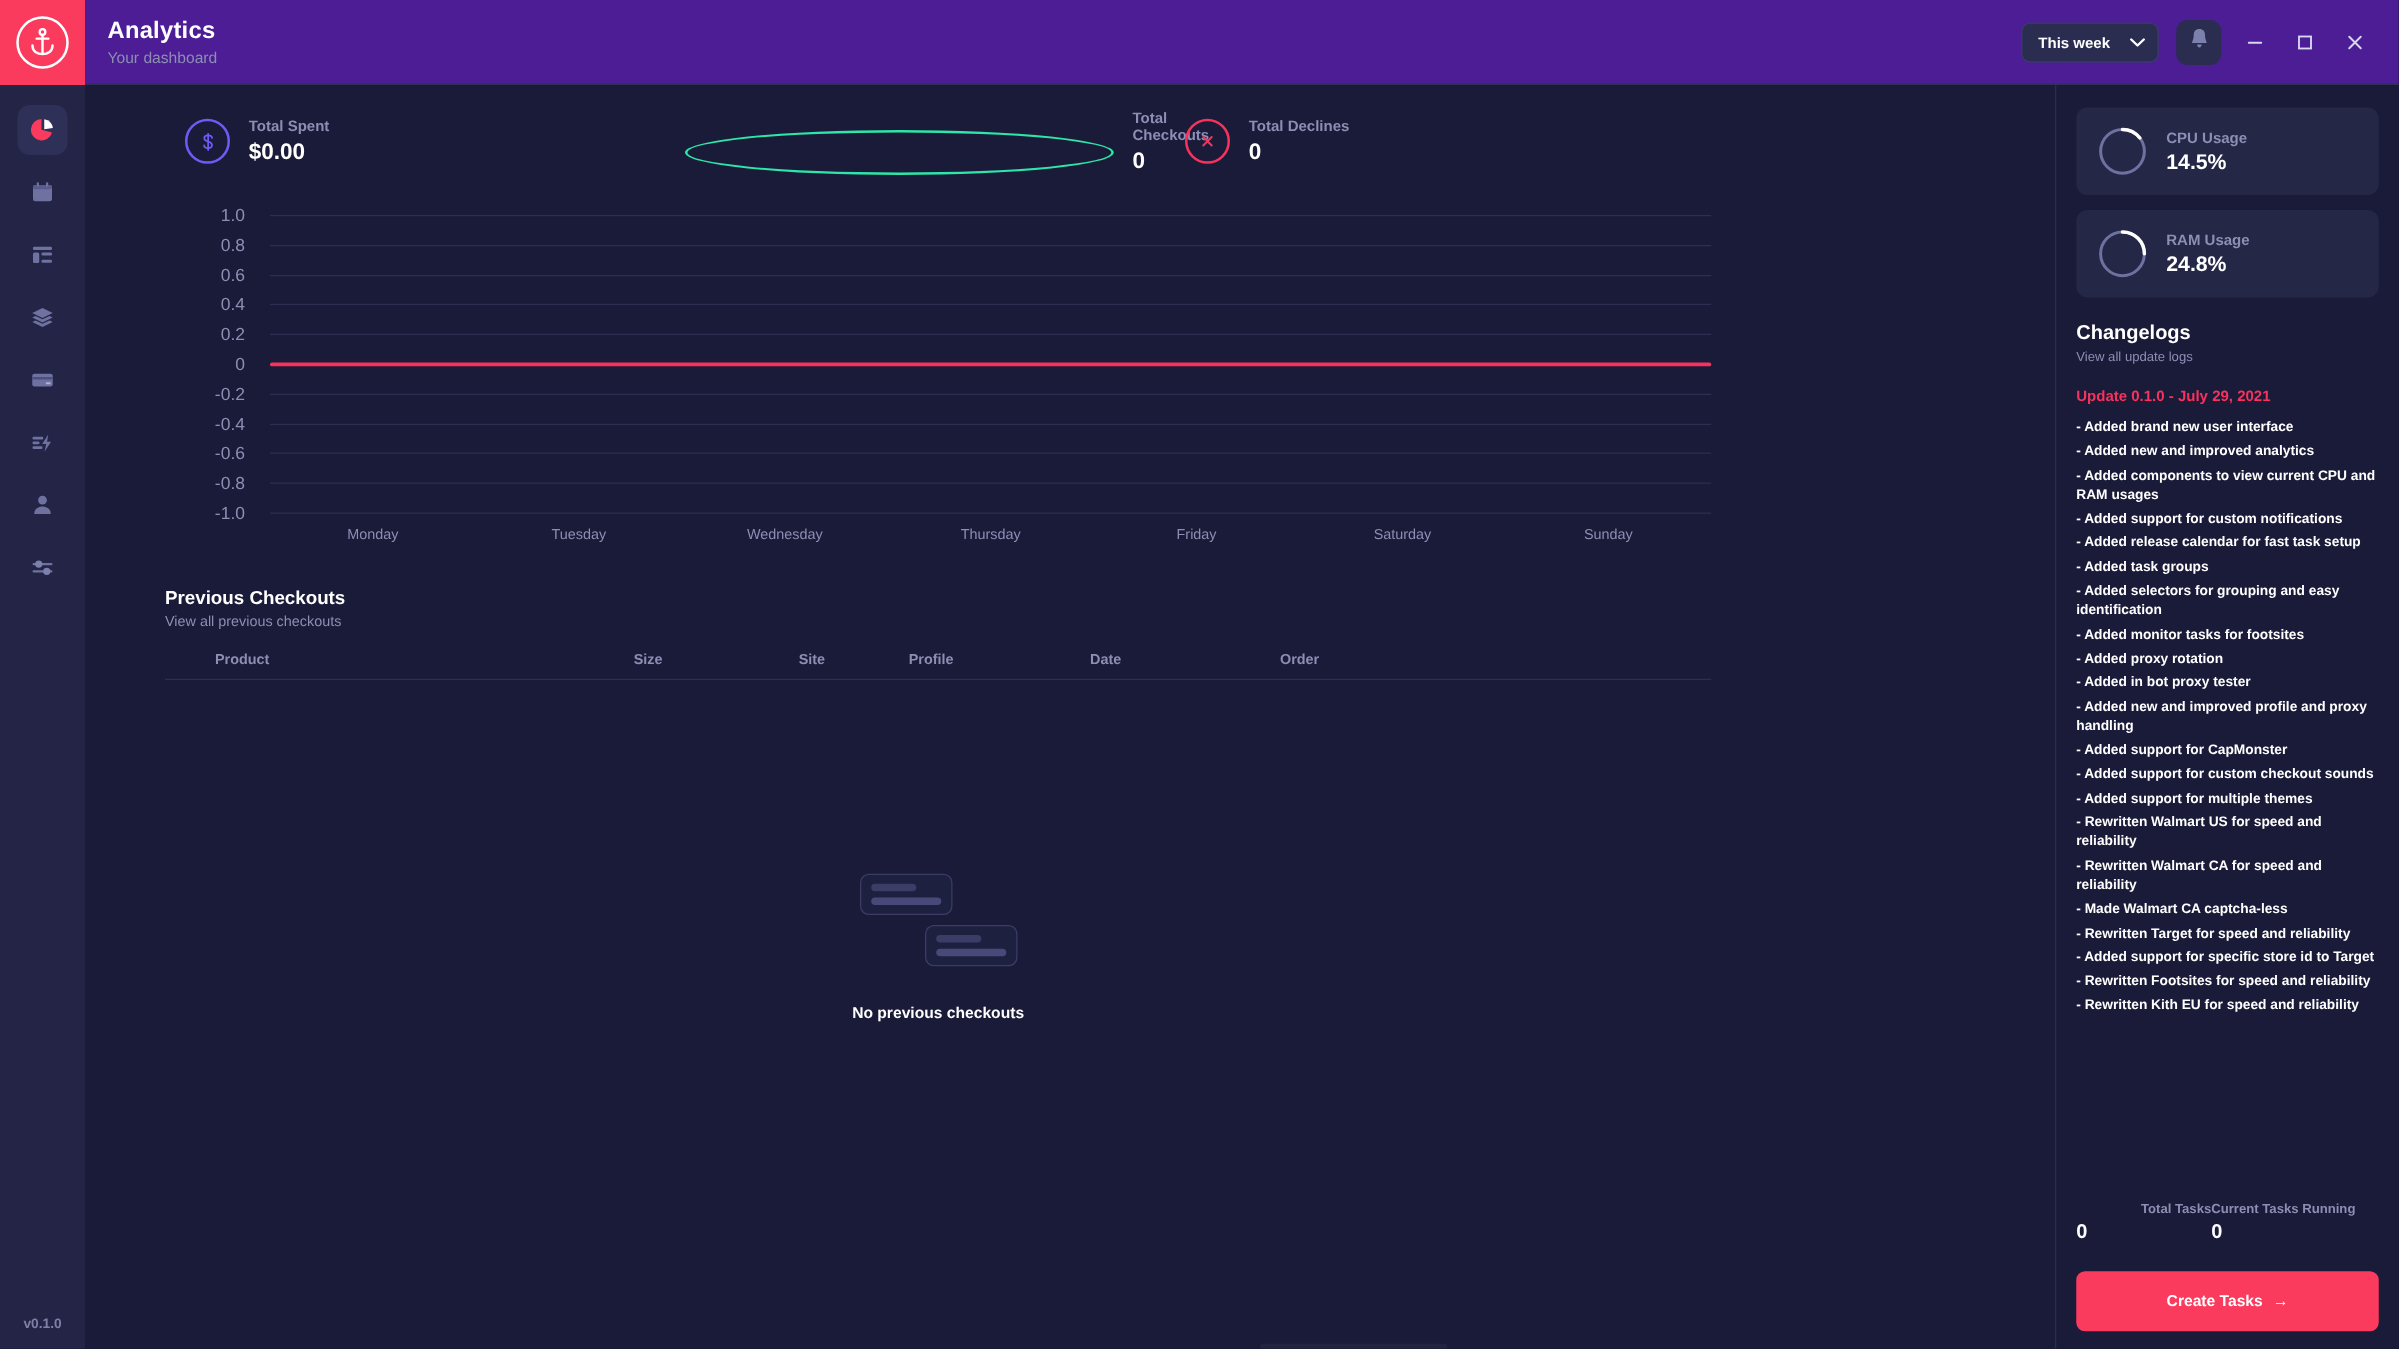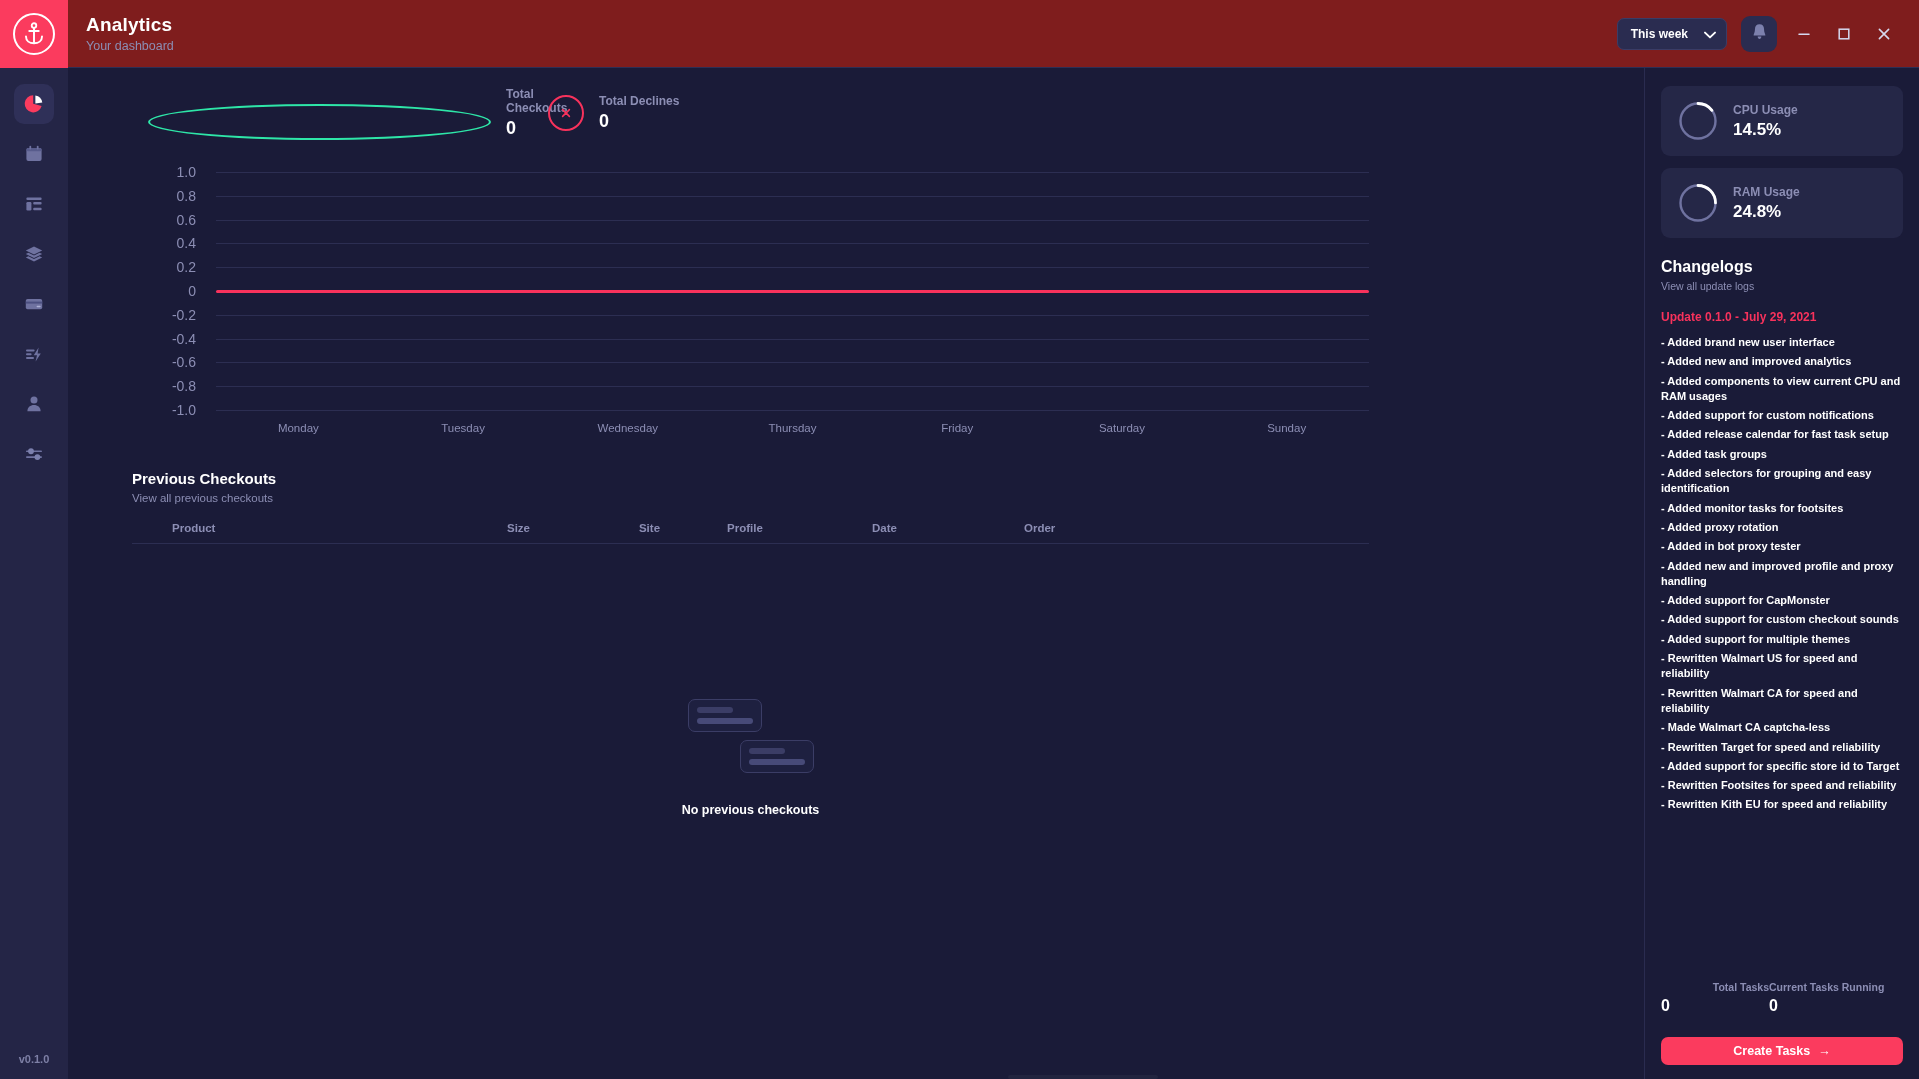--- a/index.html
+++ b/index.html
@@ -43,21 +43,21 @@
   .version {
     position: absolute; bottom: 14px; left: 0; width: 68px;
     text-align: center; font-size: 11px; color: #7e80a6; font-weight: 600;
   }
 
   
   .main-col { flex: 1; display: flex; flex-direction: column; min-width: 0; }
 
   .topbar {
     height: 68px; flex: 0 0 68px;
-    background: #7f1d1d;
+    background: #4c1d95;
     display: flex; align-items: center;
     padding: 0 22px 0 18px;
     border-bottom: 1px solid #2d2f55;
   }
   .title-block { display: flex; flex-direction: column; justify-content: center; }
   .title-main { font-size: 19px; font-weight: 700; color: #fff; letter-spacing: .2px; }
   .title-sub { font-size: 12.5px; color: #8c8eb4; margin-top: 3px; }
   .topbar-right { margin-left: auto; display: flex; align-items: center; gap: 14px; }
   .period-select {
     background: #2a2c50; border: 1px solid #3a3c66; border-radius: 7px;
@@ -170,21 +170,21 @@
   }
 
   .panel-bottom { margin-top: auto; }
   .task-stats { display: flex; gap: 0; margin-bottom: 16px; }
   .task-stat { }
   .task-stat.t0 { width: 108px; }
   .ts-label { font-size: 10.5px; color: #8c8eb4; font-weight: 600; text-align: right; }
   .ts-value { font-size: 16px; font-weight: 700; color: #fff; margin-top: 4px; }
   .create-btn {
     background: #fb3b5e; border: none; border-radius: 7px;
-    height: 28px; width: 100%; color: #fff;
+    height: 48px; width: 100%; color: #fff;
     font-family: "Liberation Sans", sans-serif;
     font-size: 12.5px; font-weight: 700; cursor: pointer;
     display: flex; align-items: center; justify-content: center; gap: 8px; margin-top: 22px;
   }
   .taskbar-nub {
     position: absolute; bottom: 0; left: 1008px; width: 150px; height: 4px;
     background: #22243f; border-radius: 2px;
   }
 </style>
 </head>
@@ -324,20 +324,32 @@
             </svg>
         </div>
       </div>
     </div>
 
     <div class="content-wrap">
 
       <div class="center">
 
         <div class="stat-row">
+          <div class="stat">
+            <div class="stat-ring spent">
+              <svg width="17" height="17" viewBox="0 0 17 17">
+                <path d="M8.5 2 V15" stroke="#6b5cf6" stroke-width="1.4" stroke-linecap="round"></path>
+                <path d="M11.6 5.3 C11.6 4 10.3 3.3 8.5 3.3 C6.7 3.3 5.4 4.1 5.4 5.6 C5.4 9 11.6 7.4 11.6 11 C11.6 12.6 10.2 13.5 8.5 13.5 C6.6 13.5 5.3 12.6 5.3 11.2" stroke="#6b5cf6" stroke-width="1.4" fill="none" stroke-linecap="round"></path>
+              </svg>
+            </div>
+            <div>
+              <div class="stat-label">Total Spent</div>
+              <div class="stat-value">$0.00</div>
+            </div>
+          </div>
 
           <div class="stat">
             <div class="stat-ring checkouts">
               <svg width="18" height="18" viewBox="0 0 18 18">
                   <path d="M4.4 9.3 7.5 12.3 13.6 5.8" stroke="#2ee6a8" stroke-width="1.7" fill="none" stroke-linecap="round" stroke-linejoin="round"></path>
                 </svg>
             </div>
             <div>
               <div class="stat-label">Total Checkouts</div>
               <div class="stat-value">0</div>

